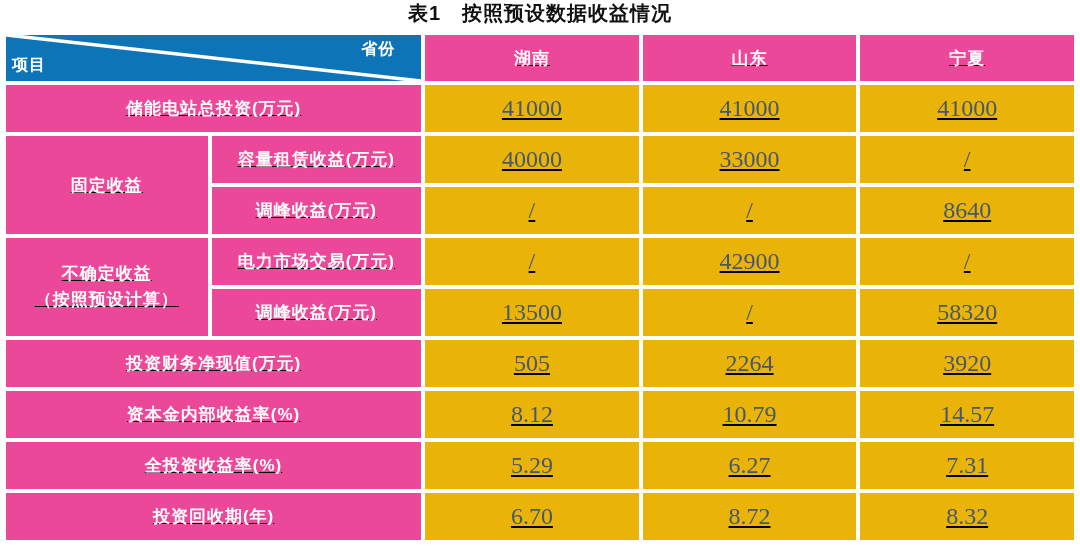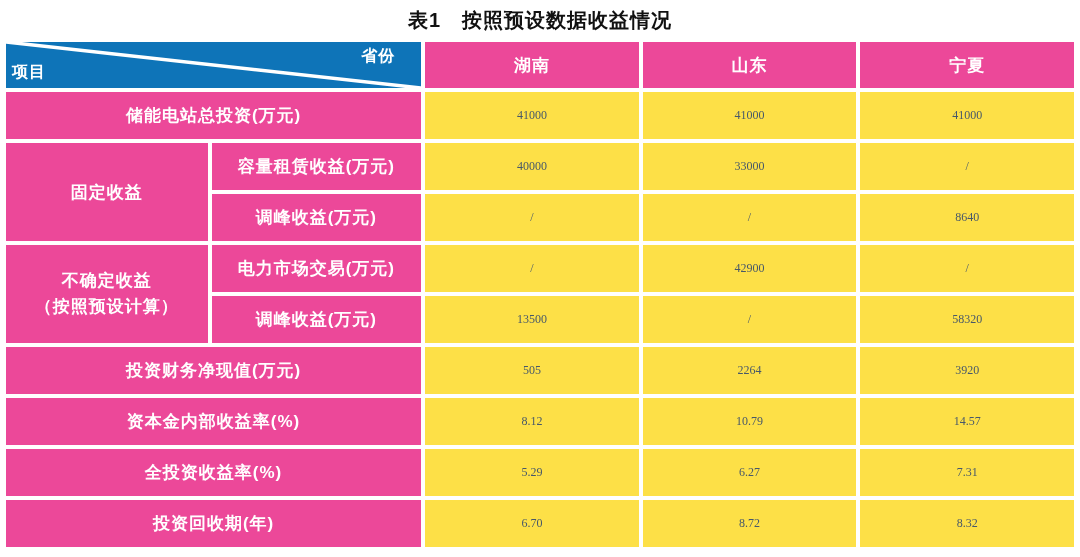--- a/index.html
+++ b/index.html
@@ -14,49 +14,50 @@
   .page {
     width: 1080px;
     height: 557px;
     position: relative;
   }
   .title {
     text-align: center;
     font-size: 20px;
     font-weight: bold;
     color: #111111;
-    padding-top: 7px;
+    padding-top: 0;
     height: 31px;
     letter-spacing: 1px;
   }
   table.rev {
     border-collapse: separate;
     border-spacing: 4px;
     table-layout: fixed;
     width: 1076px;
     margin-left: 2px;
+    text-decoration: underline;
   }
   td {
     padding: 0;
     text-align: center;
     vertical-align: middle;
     overflow: hidden;
   }
   td.hdr {
     background: #ec4899;
     color: #ffffff;
     font-weight: bold;
     font-size: 17px;
     letter-spacing: 1px;
   }
   td.val {
-    background: #fde047;
+    background: #eab308;
     color: #47586a;
     font-family: "Liberation Serif", "DejaVu Serif", serif;
-    font-size: 12px;
+    font-size: 24px;
   }
   tr.r { height: 47px; }
   tr.rh { height: 46px; }
   td.corner {
     background: #0e74b8;
     position: relative;
   }
   td.corner svg.diag {
     position: absolute;
     left: 0; top: 0;

